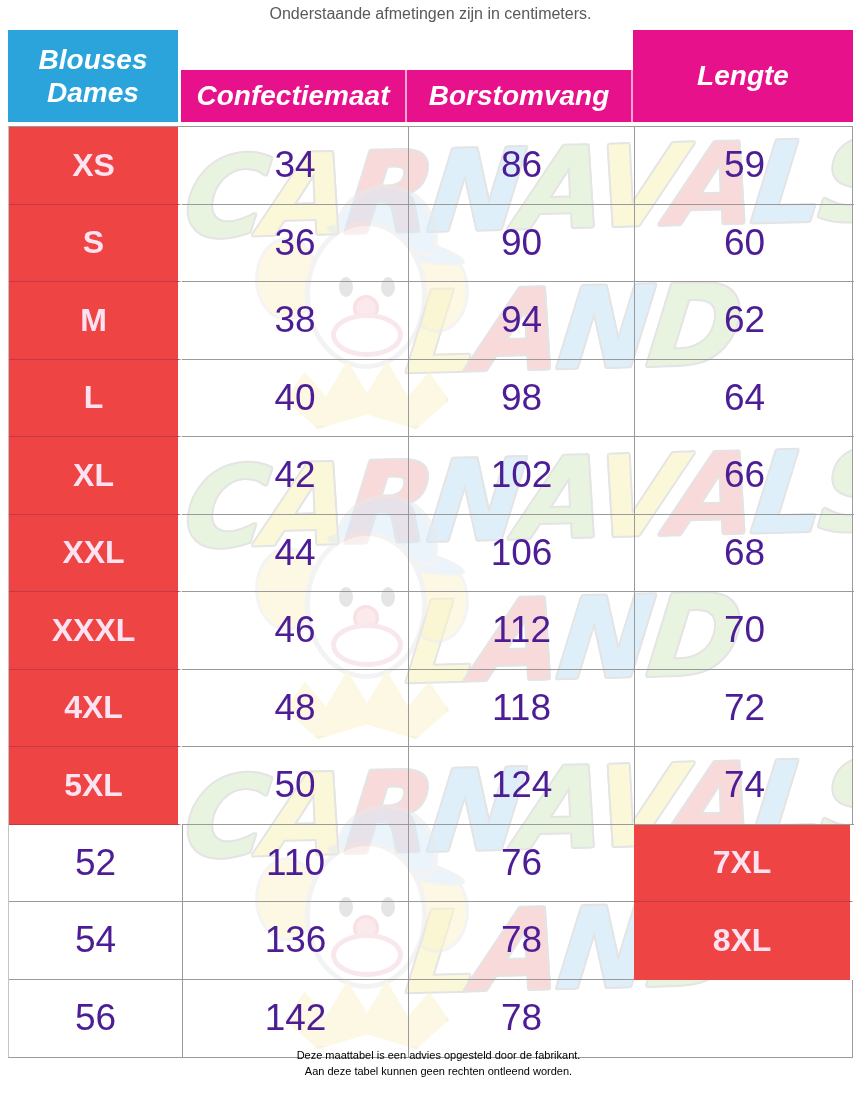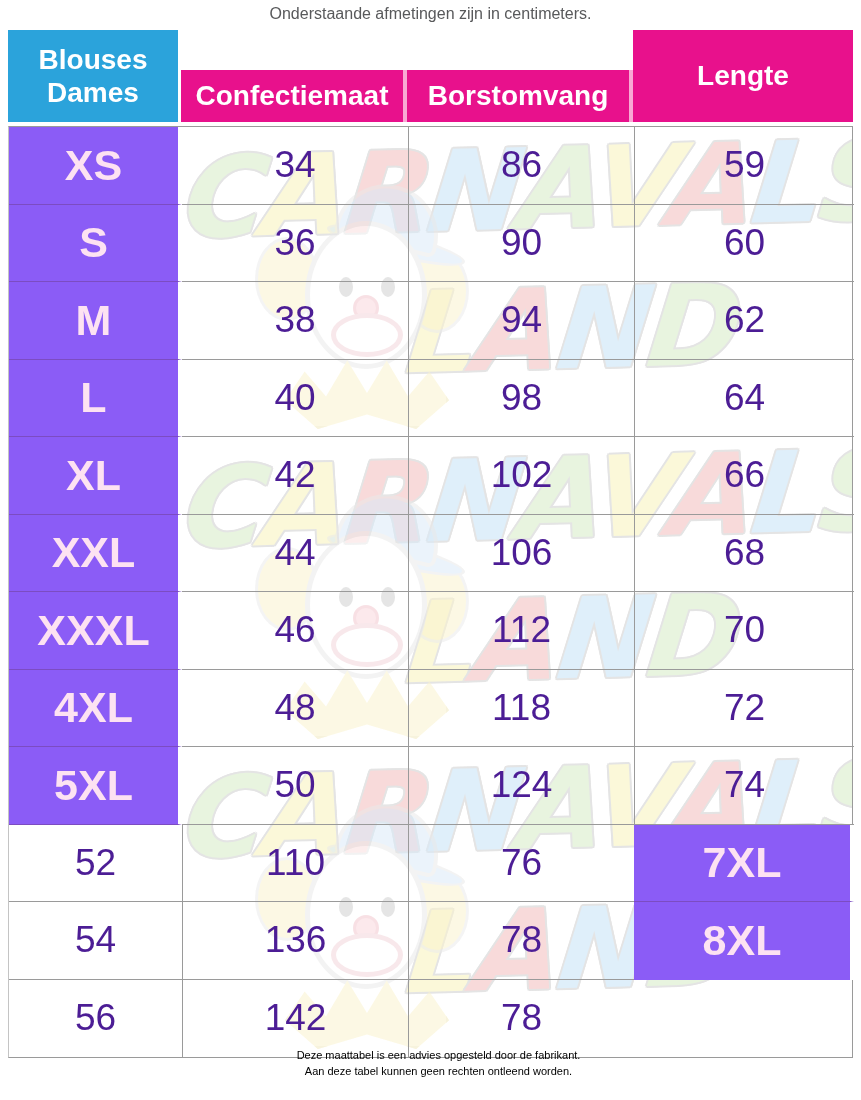--- a/index.html
+++ b/index.html
@@ -8,41 +8,41 @@
     font-family:"Liberation Sans", sans-serif; overflow:hidden;
   }
   .caption {
     position:absolute; top:5px; left:0; width:100%; text-align:center;
     font-size:16px; color:#58595b;
   }
   .size-table { position:absolute; left:8px; top:30px; width:845px; }
 
   
   .header-row {
-    display:grid; grid-template-columns:173px 226px 226px 220px; height:92px;
+    display:grid; grid-template-columns:173px 226px 226px 220px; height:92px;font-style:italic;
   }
   .header-cell {
     display:flex; align-items:center; justify-content:center;
     color:#ffffff; font-weight:bold; font-size:28px;
     box-sizing:border-box;
   }
   .corner-cell { background:#2ba3db; flex-direction:column; line-height:1.18; border-right:3px solid #ffffff; }
   .pink-head   { background:#e8118c; }
-  .pink-head.gap { border-right:4px solid #f9a8d4;margin-top:40px; }
+  .pink-head.gap { border-right:2px solid #f9a8d4;margin-top:40px; }
 
   
   .table-body {
     position:relative; margin-top:4px;
     display:grid; grid-template-columns:173px 226px 226px 220px;
     grid-auto-rows:77.5px;
     border-top:1px solid #9a9a9a; border-bottom:1px solid #9a9a9a;
     border-right:1px solid #9a9a9a; border-left:1px solid #c4c4c4;
   }
   .size-cell {
-    background:#8b5cf6; color:#fde2f2; font-size:43px; font-weight:600;
+    background:#ef4444; color:#fde2f2; font-size:32px; font-weight:600;
     display:flex; align-items:center; justify-content:center;
     border-right:4px solid #ffffff; border-bottom:1px solid rgba(90,40,70,0.30);
     box-sizing:border-box; position:relative; z-index:2;
   }
   .data-cell {
     font-size:37px; color:#4c1d95;
     display:flex; align-items:center; justify-content:center;
     border-bottom:1px solid #9a9a9a; box-sizing:border-box;
     position:relative; z-index:1; background:transparent;
   }

